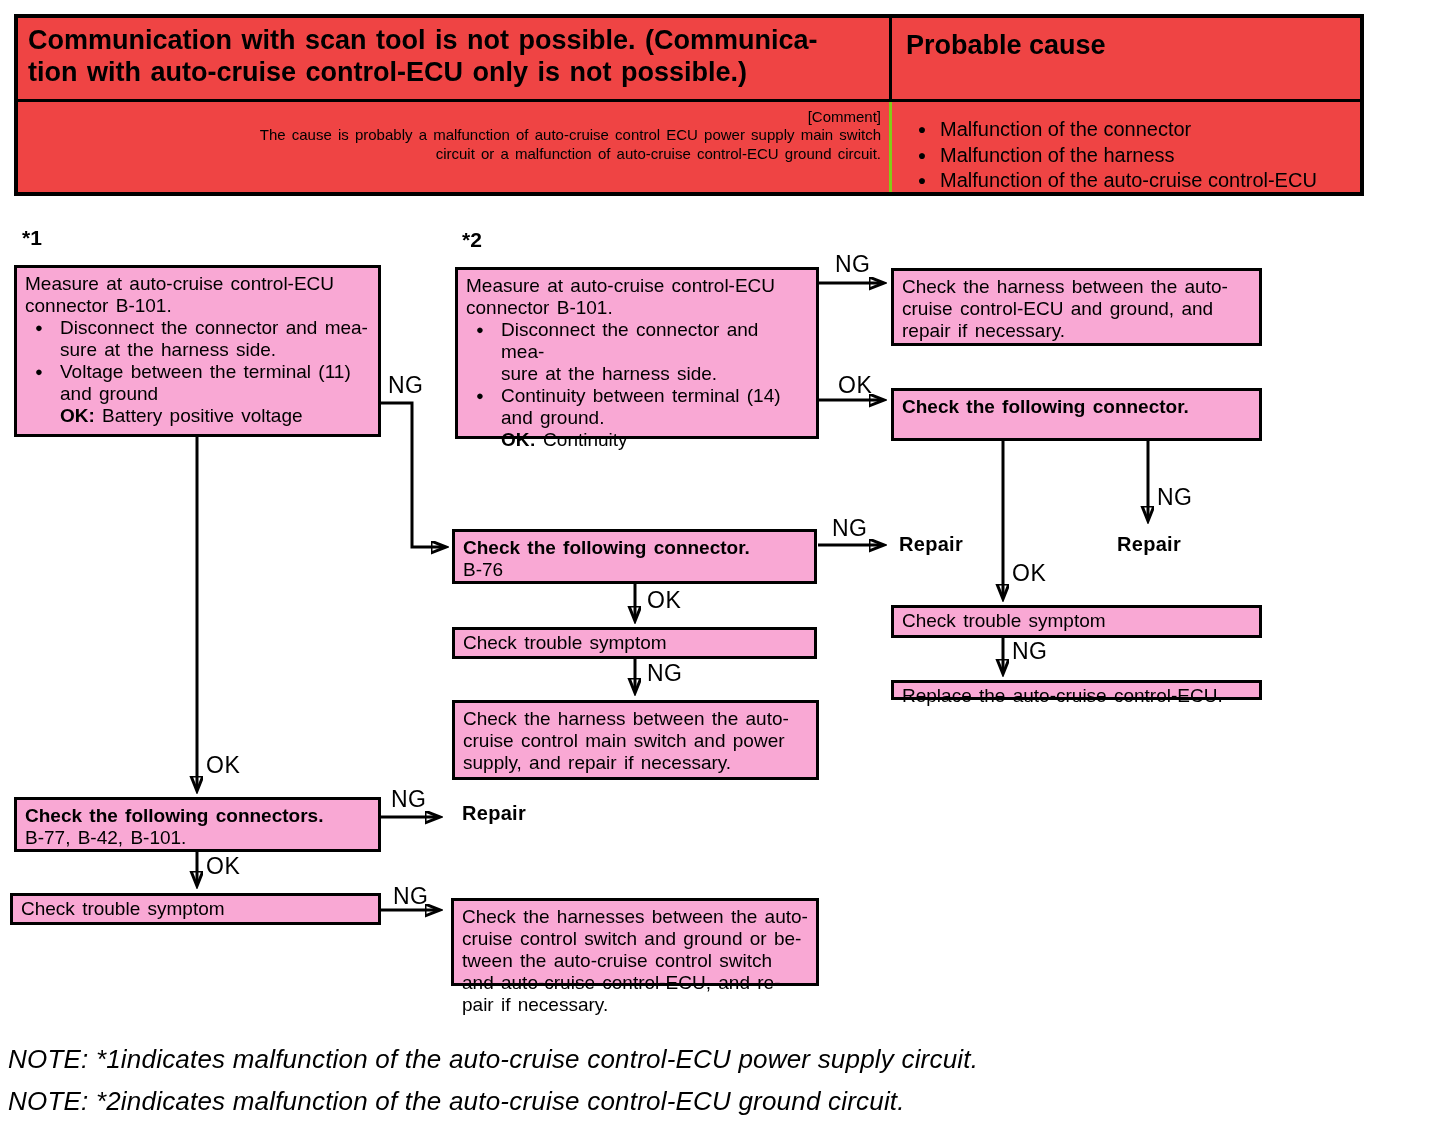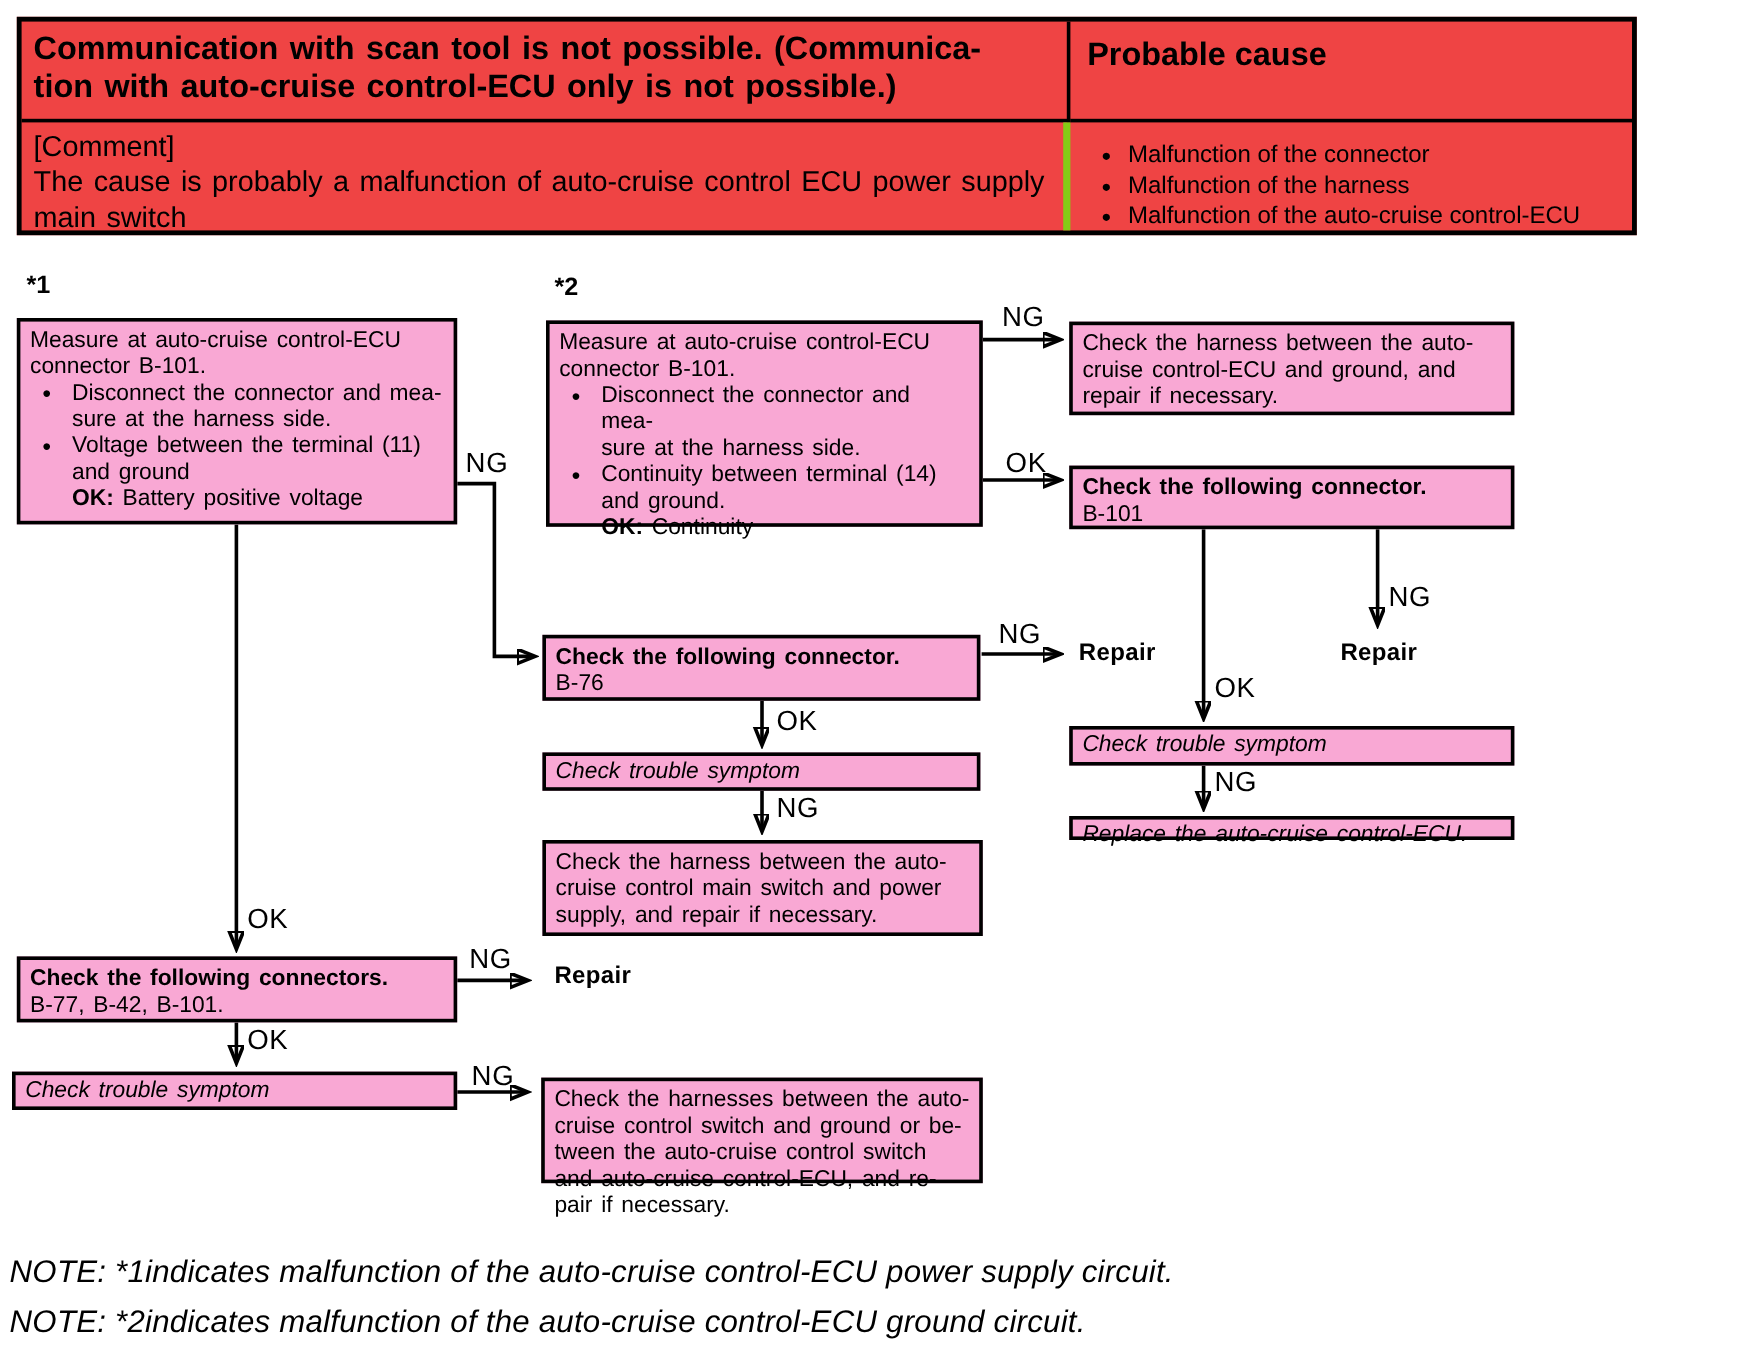--- a/index.html
+++ b/index.html
@@ -5,30 +5,30 @@
   html,body{margin:0;padding:0;background:#fff;}
   #page{position:relative;width:1456px;height:1138px;background:#ffffff;overflow:hidden;
         font-family:"Liberation Sans",sans-serif;color:#000;}
   
   .htable{position:absolute;left:14px;top:14px;width:1350px;height:182px;box-sizing:border-box;
           border:4px solid #000;display:grid;grid-template-columns:874px 1fr;grid-template-rows:84px 1fr;background:#ef4444;}
   .hcell{box-sizing:border-box;overflow:hidden;}
   .hc-title{border-right:3px solid #000;border-bottom:3px solid #000;padding:7px 10px 0 10px;
             font-size:27px;font-weight:700;line-height:1.17;word-spacing:2px;white-space:pre-line;}
   .hc-cause{border-bottom:3px solid #000;padding:12px 0 0 14px;font-size:27px;font-weight:700;}
-  .hc-comment{border-right:6px solid #84cc16;padding:6px 8px 0 10px;font-size:24px;line-height:1.22;word-spacing:2px;}
+  .hc-comment{border-right:3px solid #84cc16;padding:6px 8px 0 10px;font-size:15px;line-height:1.22;word-spacing:2px;text-align:right;}
   .hc-comment .cl{white-space:pre-line;}
   .hc-list{padding:16px 6px 0 12px;font-size:20px;line-height:1.18;}
   .cause-row{display:flex;margin-bottom:2px;}
   .cause-row .bdot{width:36px;text-align:center;font-size:14px;line-height:23px;flex:none;}
   
   .fbox{position:absolute;box-sizing:border-box;border:3px solid #000;background:#f9a8d4;
         font-size:19px;line-height:22px;word-spacing:2px;}
   .pad{padding:5px 8px 0 8px;}
-  .padsm{padding:2px 8px 0 8px;font-style:italic;}
+  .padsm{padding:2px 8px 0 8px;}
   .ml{white-space:pre-line;}
   .b{font-weight:700;}
   .brow{display:flex;padding-left:10px;}
   .bdot2{width:25px;flex:none;font-size:13px;line-height:22px;}
   .btext{flex:1;}
   .okline{margin-left:35px;}
   
   .lbl{position:absolute;font-size:23px;font-weight:500;letter-spacing:0.5px;}
   .ref{position:absolute;font-size:21px;font-weight:700;}
   .repair{position:absolute;font-size:20px;font-weight:700;letter-spacing:0.3px;}
@@ -123,21 +123,20 @@
   </div>
 
   <div class="fbox pad" style="left:891px;top:268px;width:371px;height:78px;">
     <div class="ml">Check the harness between the auto-
 cruise control-ECU and ground, and
 repair if necessary.</div>
   </div>
 
   <div class="fbox pad" style="left:891px;top:388px;width:371px;height:53px;">
     <div class="b">Check the following connector.</div>
-    <div>B-101</div>
   </div>
 
   <div class="fbox padsm" style="left:891px;top:605px;width:371px;height:33px;">
     <div>Check trouble symptom</div>
   </div>
 
   <div class="fbox padsm" style="left:891px;top:680px;width:371px;height:20px;">
     <div>Replace the auto-cruise control-ECU.</div>
   </div>
 

